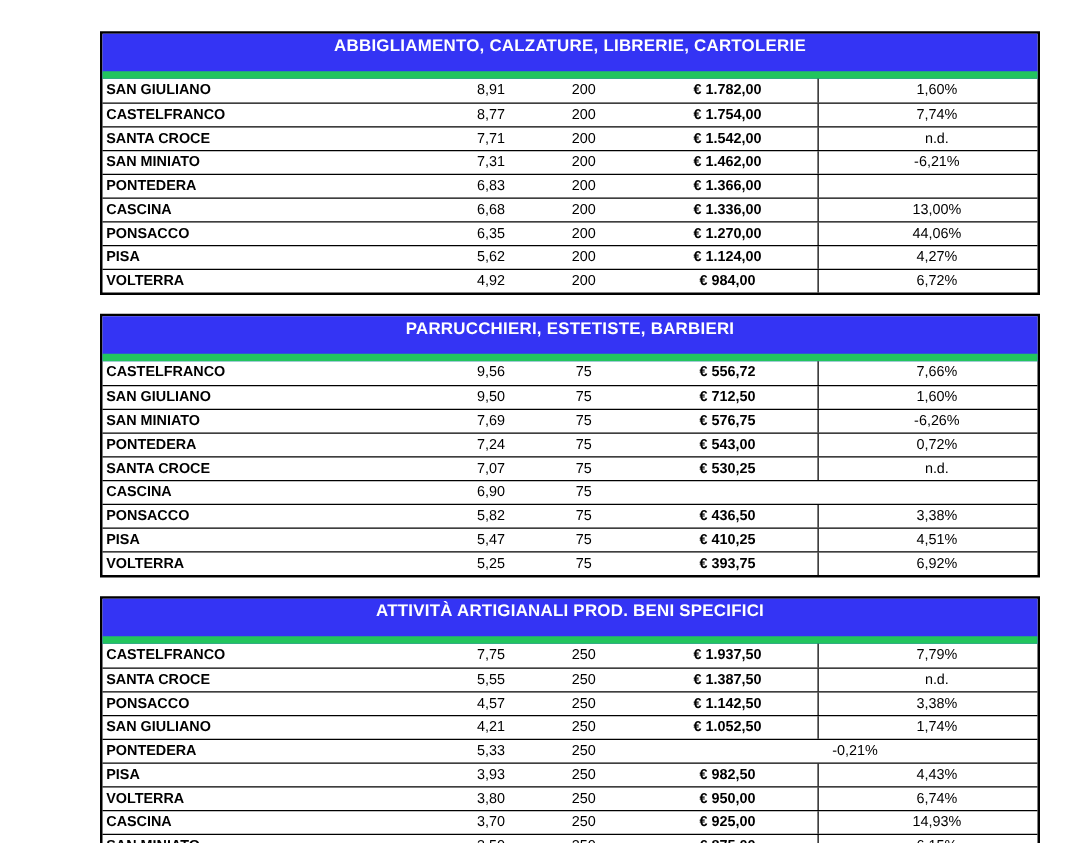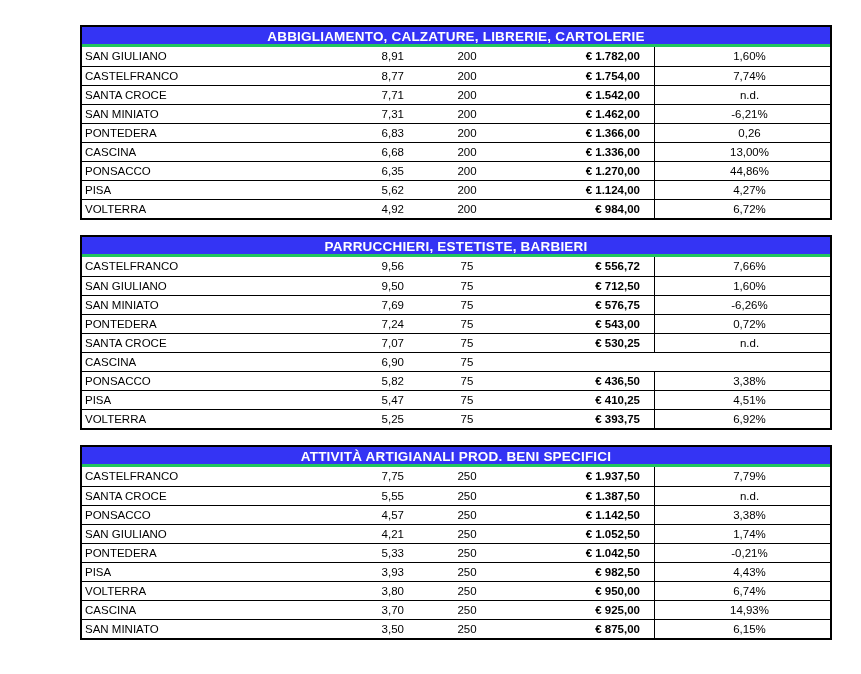--- a/index.html
+++ b/index.html
@@ -13,45 +13,45 @@
     position: absolute;
     left: 80px; top: 25px;
     width: 752px;
   }
   .cat-table {
     border: 2px solid #000000;
     margin-bottom: 15px;
     background: #ffffff;
   }
   .table-header {
-    height: 20px;
+    height: 36px;
     line-height: 20px;
     background: var(--header-bg, #3434f4);
     color: var(--header-fg, #ffffff);
     font-size: 13.5px;
     font-weight: bold;
     text-align: center;
     letter-spacing: 0.2px;
-    border-bottom: 3px solid #22c55e;
+    border-bottom: 6px solid #22c55e;
     white-space: nowrap;
     overflow: hidden;
   }
   .row {
     display: flex;
     height: 19px;
     line-height: 18px;
     font-size: 11.5px;
     color: #000000;
   }
   .row + .row { border-top: 1px solid #000000; }
   .cell { overflow: hidden; white-space: nowrap; }
-  .cell.city   { width: 262px; text-align: left;  padding-left: 3px; }
+  .cell.city   { width: 262px; text-align: left;  padding-left: 3px; font-weight: bold; }
   .cell.value  { width: 66px;  text-align: right; padding-right: 6px; }
   .cell.qty    { width: 114px; text-align: center; }
-  .cell.amount { width: 131px; text-align: right; padding-right: 14px;
+  .cell.amount { width: 131px; text-align: center; padding-right: 14px;
                  font-weight: bold; border-right: 1px solid #000000; }
   .cell.pct    { flex: 1; text-align: center; padding-left: 14px; }
 </style>
 </head>
 <body>
 
 <div class="report">
   <section class="cat-table">
     <div class="table-header">ABBIGLIAMENTO, CALZATURE, LIBRERIE, CARTOLERIE</div>
     <div class="rows">
@@ -85,37 +85,36 @@
     <div class="cell qty">200</div>
     <div class="cell amount">€ 1.462,00</div>
     <div class="cell pct">-6,21%</div>
   </div>
 
   <div class="row">
     <div class="cell city">PONTEDERA</div>
     <div class="cell value">6,83</div>
     <div class="cell qty">200</div>
     <div class="cell amount">€ 1.366,00</div>
-    <div class="cell pct">0,26</div>
   </div>
 
   <div class="row">
     <div class="cell city">CASCINA</div>
     <div class="cell value">6,68</div>
     <div class="cell qty">200</div>
     <div class="cell amount">€ 1.336,00</div>
     <div class="cell pct">13,00%</div>
   </div>
 
   <div class="row">
     <div class="cell city">PONSACCO</div>
     <div class="cell value">6,35</div>
     <div class="cell qty">200</div>
     <div class="cell amount">€ 1.270,00</div>
-    <div class="cell pct">44,86%</div>
+    <div class="cell pct">44,06%</div>
   </div>
 
   <div class="row">
     <div class="cell city">PISA</div>
     <div class="cell value">5,62</div>
     <div class="cell qty">200</div>
     <div class="cell amount">€ 1.124,00</div>
     <div class="cell pct">4,27%</div>
   </div>
 
@@ -236,21 +235,20 @@
     <div class="cell value">4,21</div>
     <div class="cell qty">250</div>
     <div class="cell amount">€ 1.052,50</div>
     <div class="cell pct">1,74%</div>
   </div>
 
   <div class="row">
     <div class="cell city">PONTEDERA</div>
     <div class="cell value">5,33</div>
     <div class="cell qty">250</div>
-    <div class="cell amount">€ 1.042,50</div>
     <div class="cell pct">-0,21%</div>
   </div>
 
   <div class="row">
     <div class="cell city">PISA</div>
     <div class="cell value">3,93</div>
     <div class="cell qty">250</div>
     <div class="cell amount">€ 982,50</div>
     <div class="cell pct">4,43%</div>
   </div>

